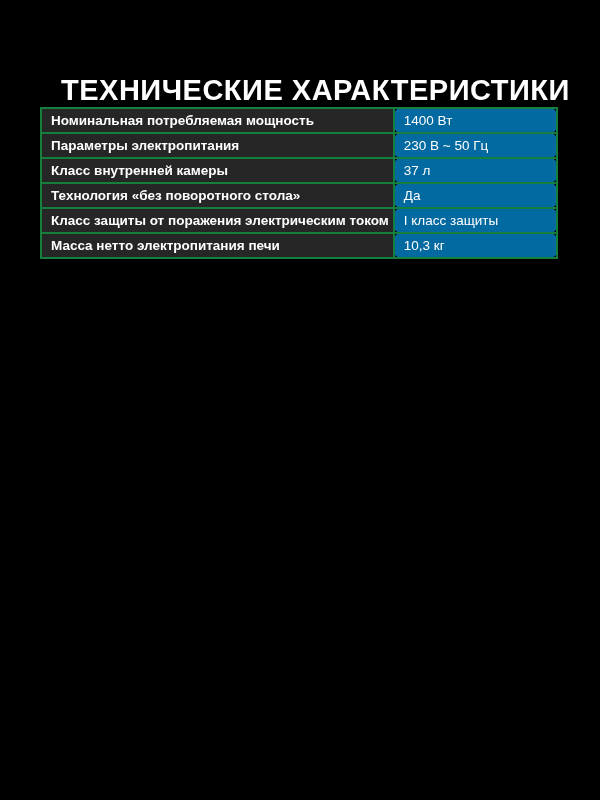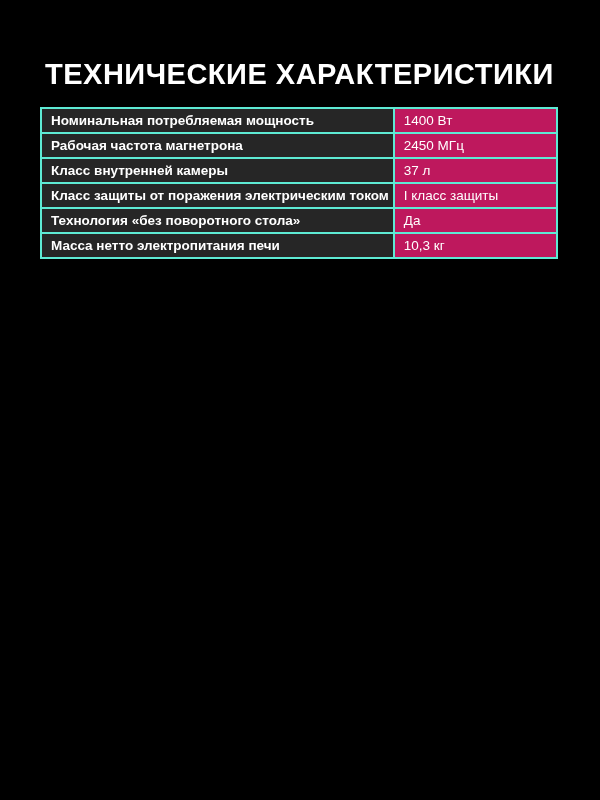--- a/index.html
+++ b/index.html
@@ -16,82 +16,83 @@
   .page {
     position: relative;
     width: 600px;
     height: 800px;
     background: #000000;
   }
   .title {
     position: absolute;
     left: 45px;
     top: 58px;
-    margin: 0;
+    margin: 16px;
     font-size: 29px;
     font-weight: bold;
     color: #ffffff;
     letter-spacing: 0.5px;
     white-space: nowrap;
   }
   .spec-table {
     position: absolute;
     left: 40px;
     top: 107px;
     width: 518px;
     border-collapse: collapse;
     table-layout: fixed;
   }
   .spec-table td {
-    border: 2px solid #5eead4;
+    border: 2px solid #15803d;
     height: 23px;
     font-size: 13.5px;
     color: #ffffff;
     padding: 0 9px;
     vertical-align: middle;
     white-space: nowrap;
     overflow: hidden;
   }
   .spec-table td.label {
     width: 64.5%;
     background: #262626;
     font-weight: bold;
   }
   .spec-table td.value {
-    background: #be185d;
+    background: #0369a1;
     font-weight: normal;
+    border-radius: 7px;
   }
 </style>
 </head>
 <body>
 
 <div class="page">
   <h1 class="title">ТЕХНИЧЕСКИЕ ХАРАКТЕРИСТИКИ</h1>
 
   <table class="spec-table">
     <tbody>
       <tr>
         <td class="label">Номинальная потребляемая мощность</td>
         <td class="value">1400 Вт</td>
       </tr>
       <tr>
-        <td class="label">Рабочая частота магнетрона</td>
-        <td class="value">2450 МГц</td>
+        <td class="label">Параметры электропитания</td>
+        <td class="value">230 В ~ 50 Гц</td>
       </tr>
       <tr>
         <td class="label">Класс внутренней камеры</td>
         <td class="value">37 л</td>
       </tr>
       <tr>
+        <td class="label">Технология «без поворотного стола»</td>
+        <td class="value">Да</td>
+      </tr>
+      <tr>
         <td class="label">Класс защиты от поражения электрическим током</td>
         <td class="value">I класс защиты</td>
-      </tr>
-      <tr>
-        <td class="label">Технология «без поворотного стола»</td>
-        <td class="value">Да</td>
       </tr>
       <tr>
         <td class="label">Масса нетто электропитания печи</td>
         <td class="value">10,3 кг</td>
       </tr>
     </tbody>
   </table>
 </div>
 
 </body></html>

